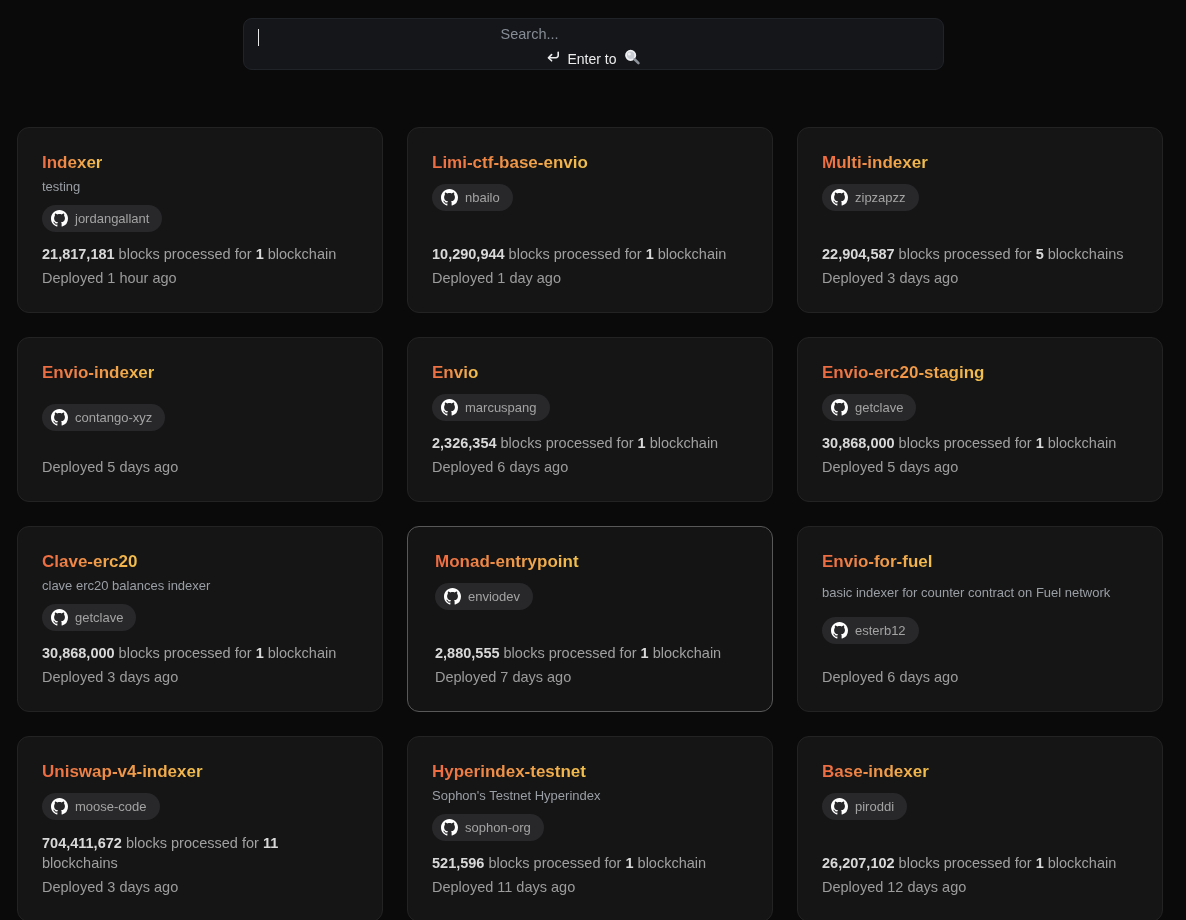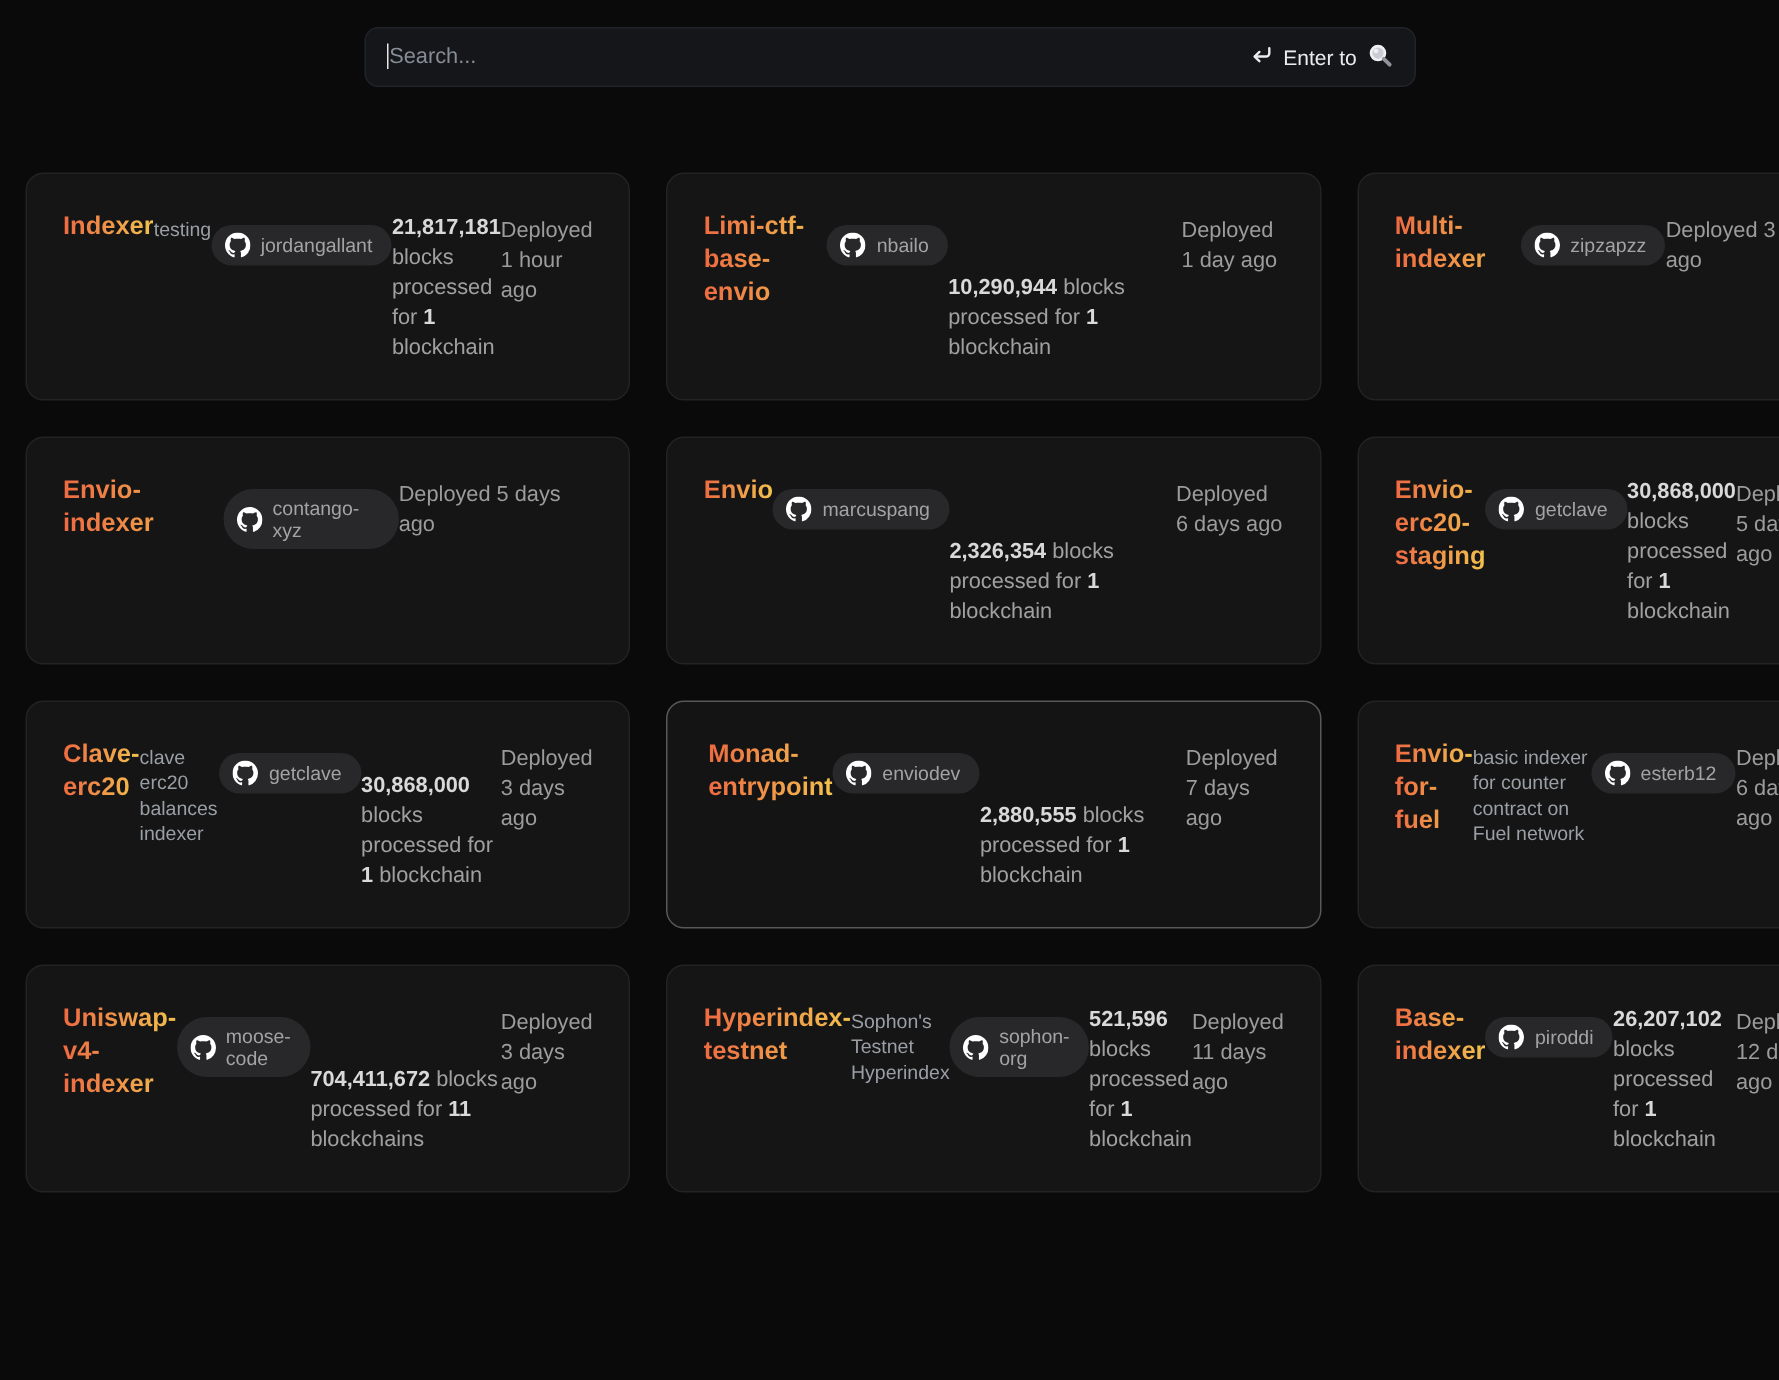--- a/index.html
+++ b/index.html
@@ -7,29 +7,30 @@
   body {
     background: #0a0a0a;
     font-family: "Liberation Sans", "DejaVu Sans", sans-serif;
     color: #e5e5e5;
     -webkit-font-smoothing: antialiased;
   }
 
   
   .search-wrap {
     width: 701px;
-    height: 40px;
+    height: 52px;
     margin: 18px auto 0 auto;
     background: #14161a;
     border: 1px solid #202328;
     border-radius: 9px;
     display: flex;
     align-items: center;
     padding: 0 14px;
     position: relative;
+    flex-direction: column;
   }
   .search-caret {
     position: absolute;
     left: 14px; top: 10px;
     width: 1.5px; height: 17px;
     background: #e8e8e8;
   }
   .search-input {
     flex: 1;
     background: transparent;
@@ -58,22 +59,23 @@
     grid-template-columns: repeat(3, 1fr);
     gap: 24px;
   }
   .card {
     background: #151515;
     border: 1px solid #232323;
     border-radius: 12px;
     padding: 24px;
     min-height: 152px;
     display: flex;
-    flex-direction: row;
+    flex-direction: column;
     cursor: pointer;
+    justify-content: space-between;
   }
   .card.hover { border-color: #585858; background: #141414; padding-left: 27px; }
   .card-title {
     font-size: 17px;
     line-height: 22px;
     font-weight: 700;
     background: linear-gradient(90deg, #ee6a42 0%, #f2c14e 100%);
     -webkit-background-clip: text;
     background-clip: text;
     color: transparent;
@@ -186,20 +188,26 @@
     <div class="badge-row">
       <span class="gh-badge">
         <span>
           <svg width="17" height="17" viewBox="0 0 16 16" fill="#ffffff">
             <path d="M8 0C3.58 0 0 3.58 0 8c0 3.54 2.29 6.53 5.47 7.59.4.07.55-.17.55-.38 0-.19-.01-.82-.01-1.49-2.01.37-2.53-.49-2.69-.94-.09-.23-.48-.94-.82-1.13-.28-.15-.68-.52-.01-.53.63-.01 1.08.58 1.23.82.72 1.21 1.87.87 2.33.66.07-.52.28-.87.51-1.07-1.78-.2-3.64-.89-3.64-3.95 0-.87.31-1.59.82-2.15-.08-.2-.36-1.02.08-2.12 0 0 .67-.21 2.2.82.64-.18 1.32-.27 2-.27s1.36.09 2 .27c1.53-1.04 2.2-.82 2.2-.82.44 1.1.16 1.92.08 2.12.51.56.82 1.27.82 2.15 0 3.07-1.87 3.75-3.65 3.95.29.25.54.73.54 1.48 0 1.07-.01 1.93-.01 2.2 0 .21.15.46.55.38A8.01 8.01 0 0 0 16 8c0-4.42-3.58-8-8-8z"></path>
           </svg>
         </span>
         <span>zipzapzz</span>
       </span>
     </div>
+    <div class="card-stats">
+      <span class="num">22,904,587</span>
+      <span>blocks processed for</span>
+      <span class="num">5</span>
+      <span>blockchains</span>
+    </div>
     <div class="card-deployed">Deployed 3 days ago</div>
   </div>
 
   <div class="card">
     <div class="card-title">Envio-indexer</div>
 
     <div class="badge-row">
       <span class="gh-badge">
         <span>
           <svg width="17" height="17" viewBox="0 0 16 16" fill="#ffffff">

